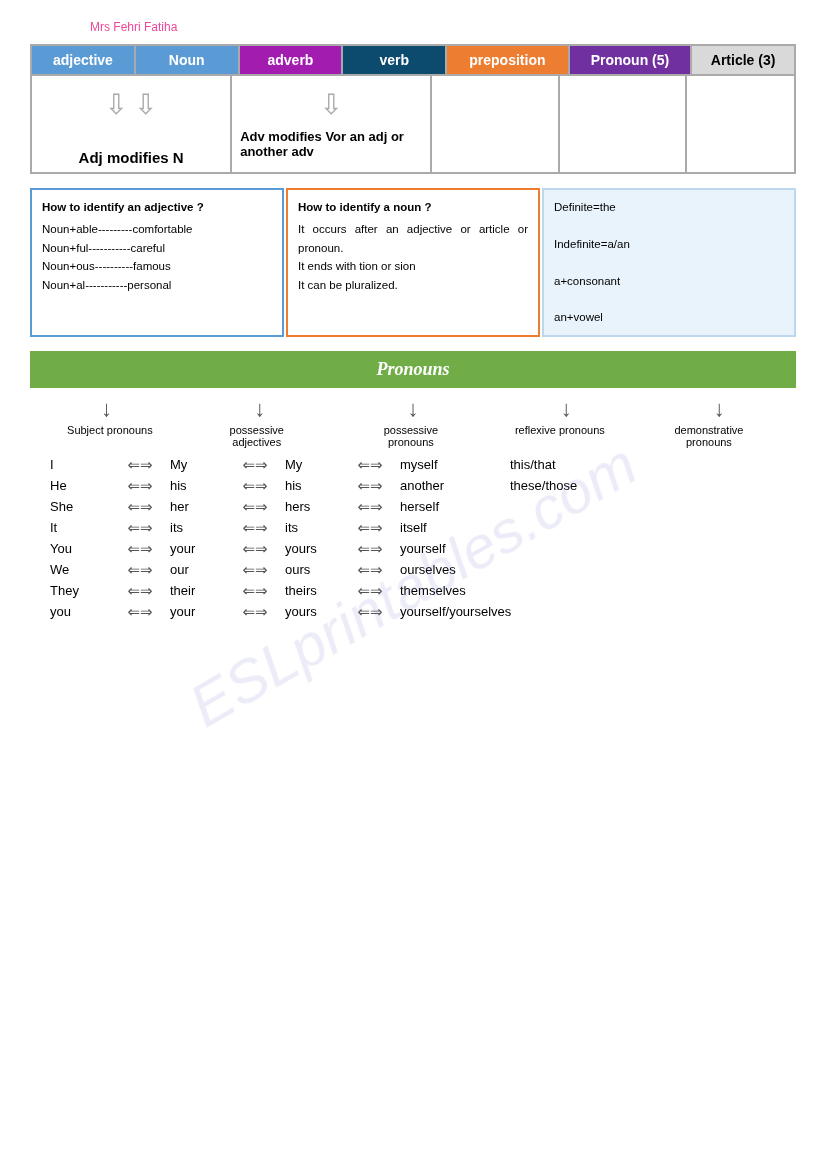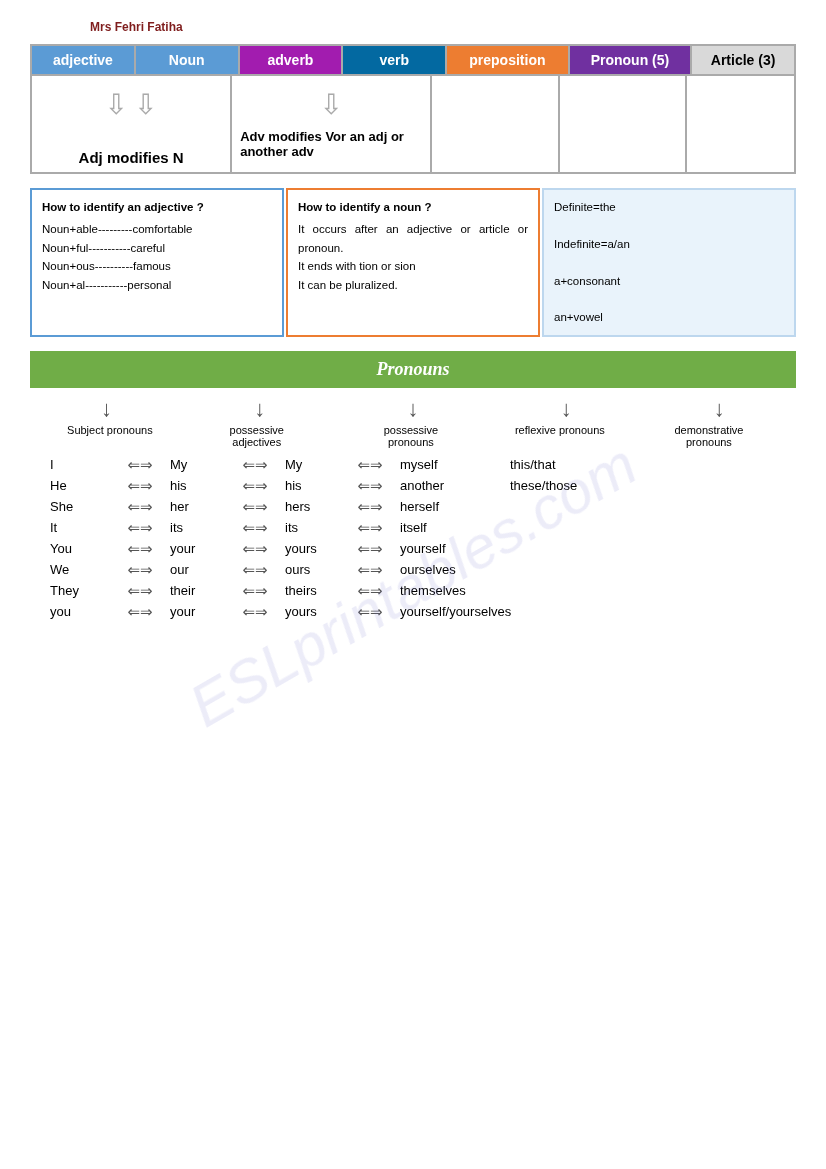--- a/index.html
+++ b/index.html
@@ -7,24 +7,23 @@
       background: #fff;
       font-family: Arial, sans-serif;
       width: 826px;
       min-height: 1169px;
       padding: 20px 30px;
       font-size: 13px;
       color: #000;
     }
     .author {
       font-size: 12px;
-      color: #7f1d1d;
+      color: #ec4899;
       margin-bottom: 10px;
       margin-left: 60px;
-      font-weight: bold;
     }
     
     .main-box {
       border: 2px solid #aaa;
       margin-bottom: 14px;
     }
     
     .title-row {
       background: #ffff00;
       text-align: center;
@@ -47,21 +46,21 @@
       font-size: 14px;
       padding: 6px 4px;
       display: flex;
       align-items: center;
       justify-content: center;
     }
     .header-cell:last-child { border-right: none; }
     .hc-adjective { background: #5b9bd5; color: #fff; flex: 1; }
     .hc-noun { background: #5b9bd5; color: #fff; flex: 1; }
     .hc-adverb { background: #a21caf; color: #fff; flex: 1; }
-    .hc-verb { background: #0369a1; color: #fff; flex: 1; }
+    .hc-verb { background: #0c4a6e; color: #fff; flex: 1; }
     .hc-preposition { background: #ed7d31; color: #fff; flex: 1.2; }
     .hc-pronoun { background: #7030a0; color: #fff; flex: 1.2; }
     .hc-article { background: #d9d9d9; color: #000; flex: 1; }
 
     
     .desc-row {
       display: flex;
       min-height: 80px;
     }
     .desc-cell {

